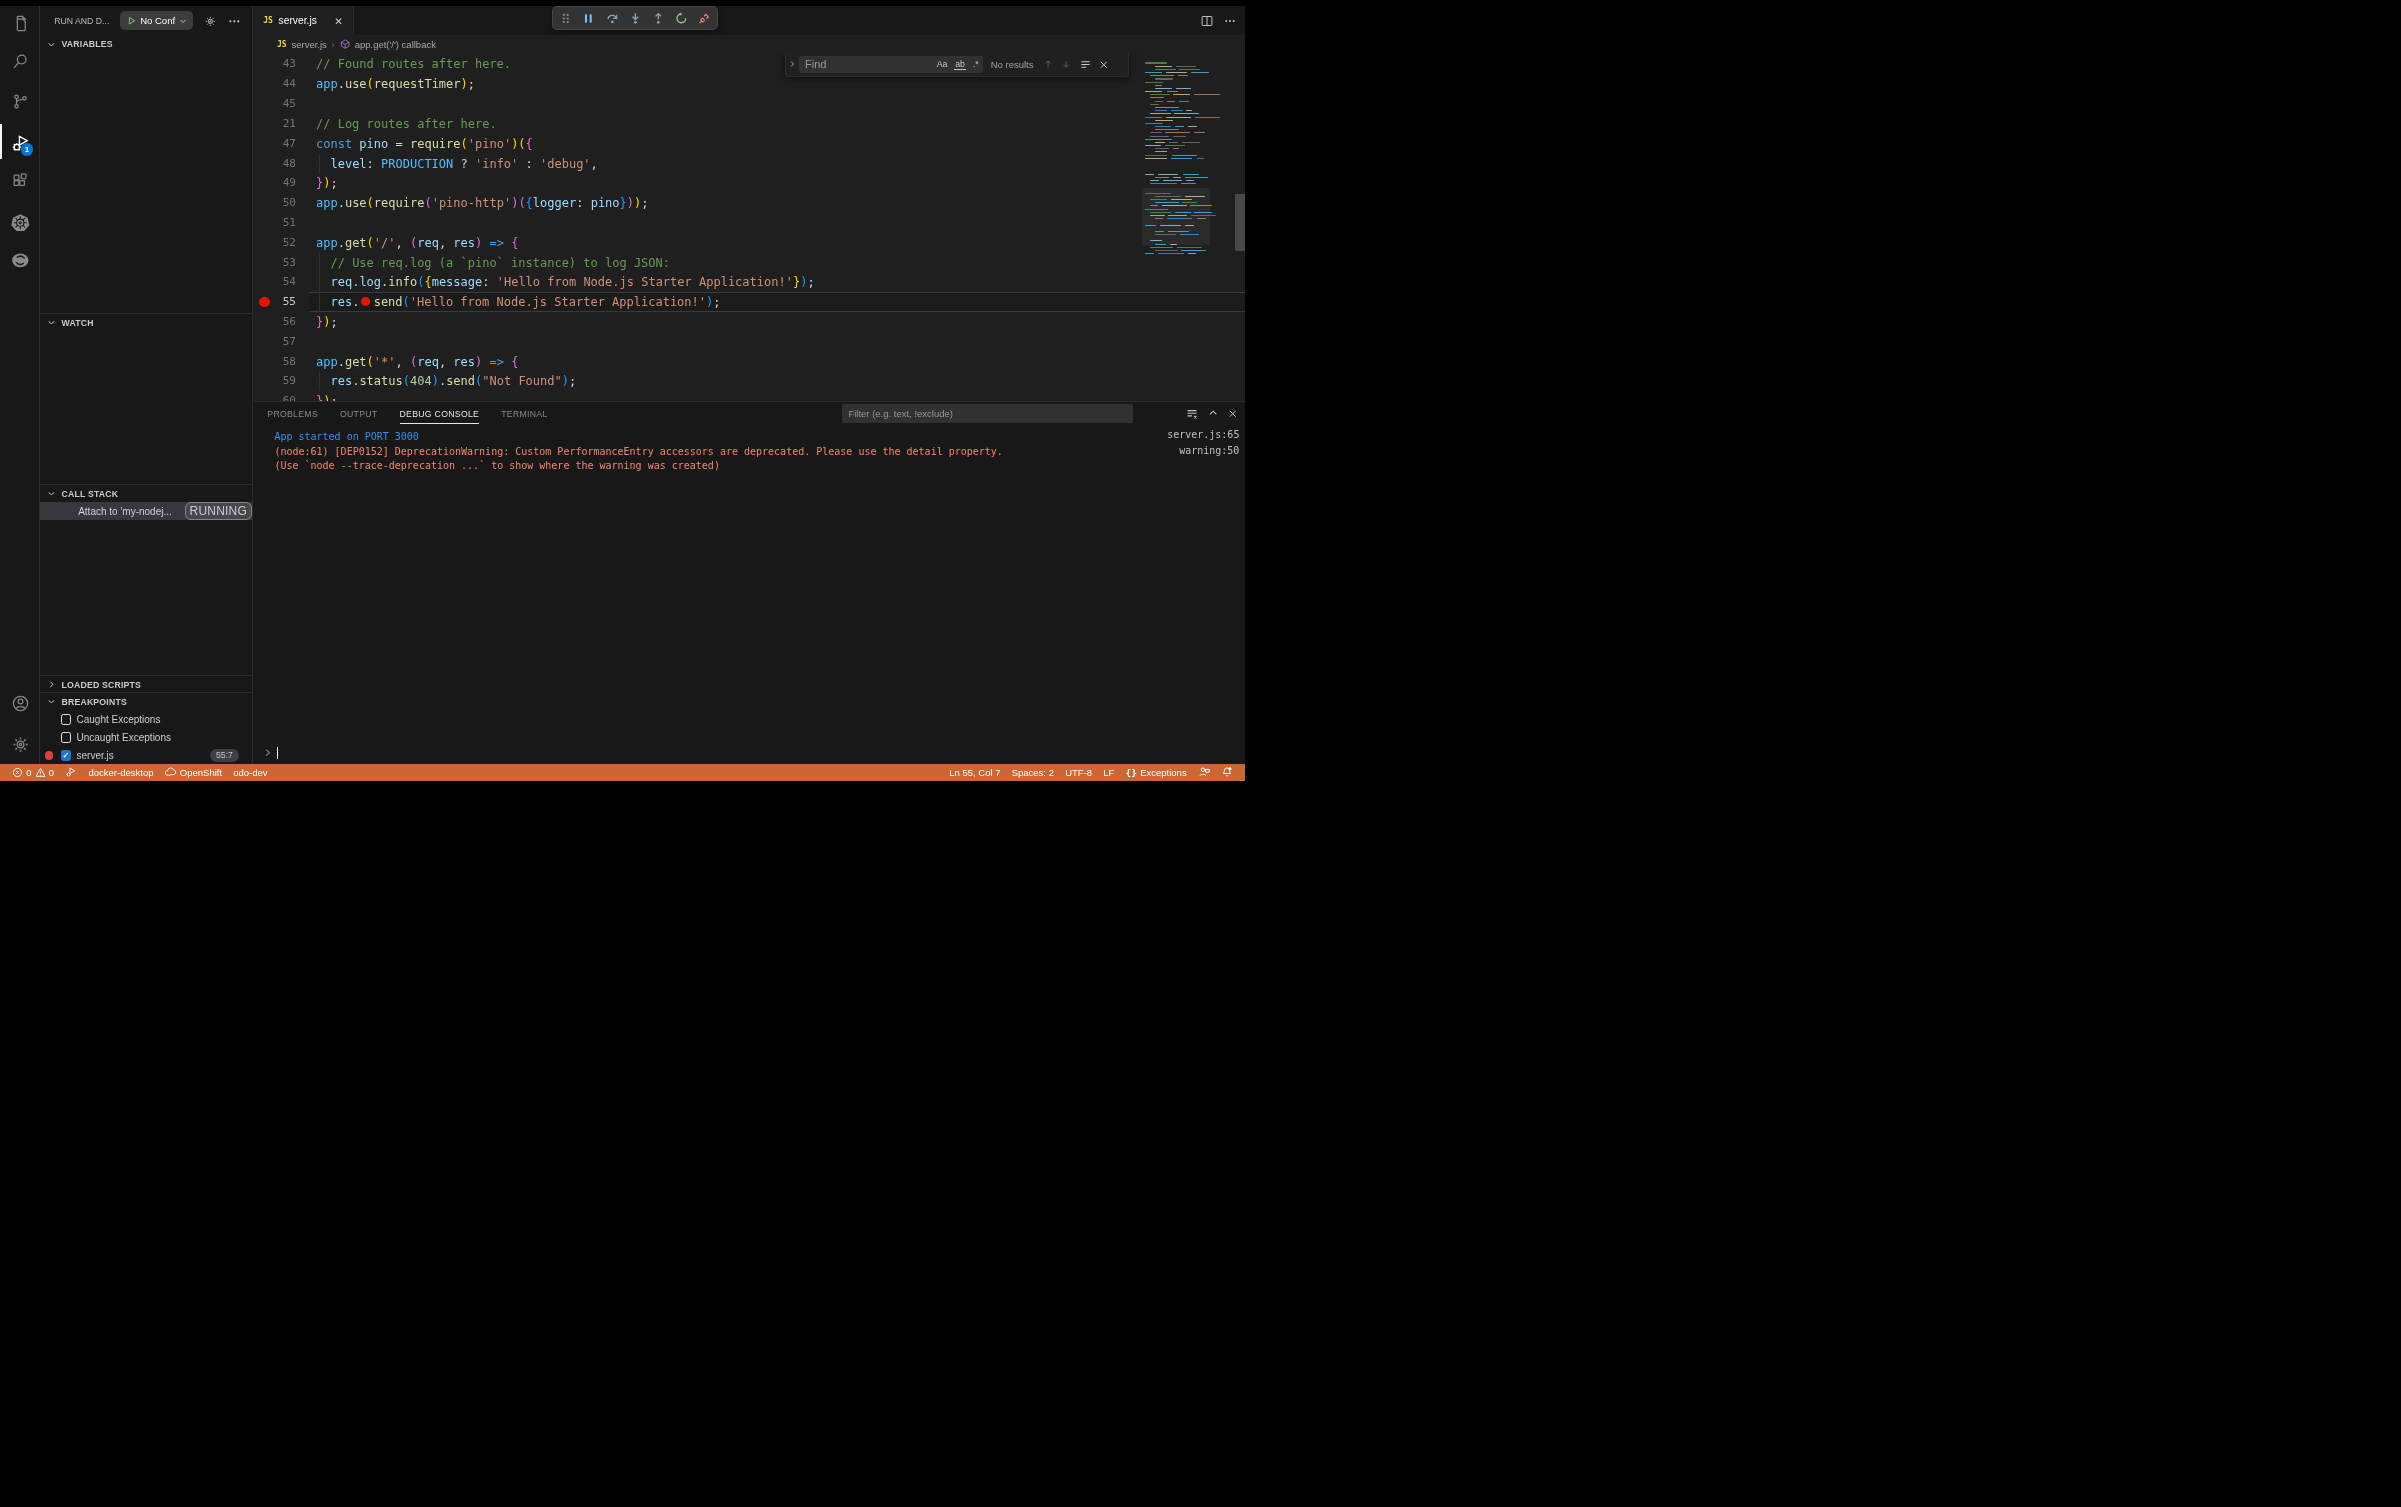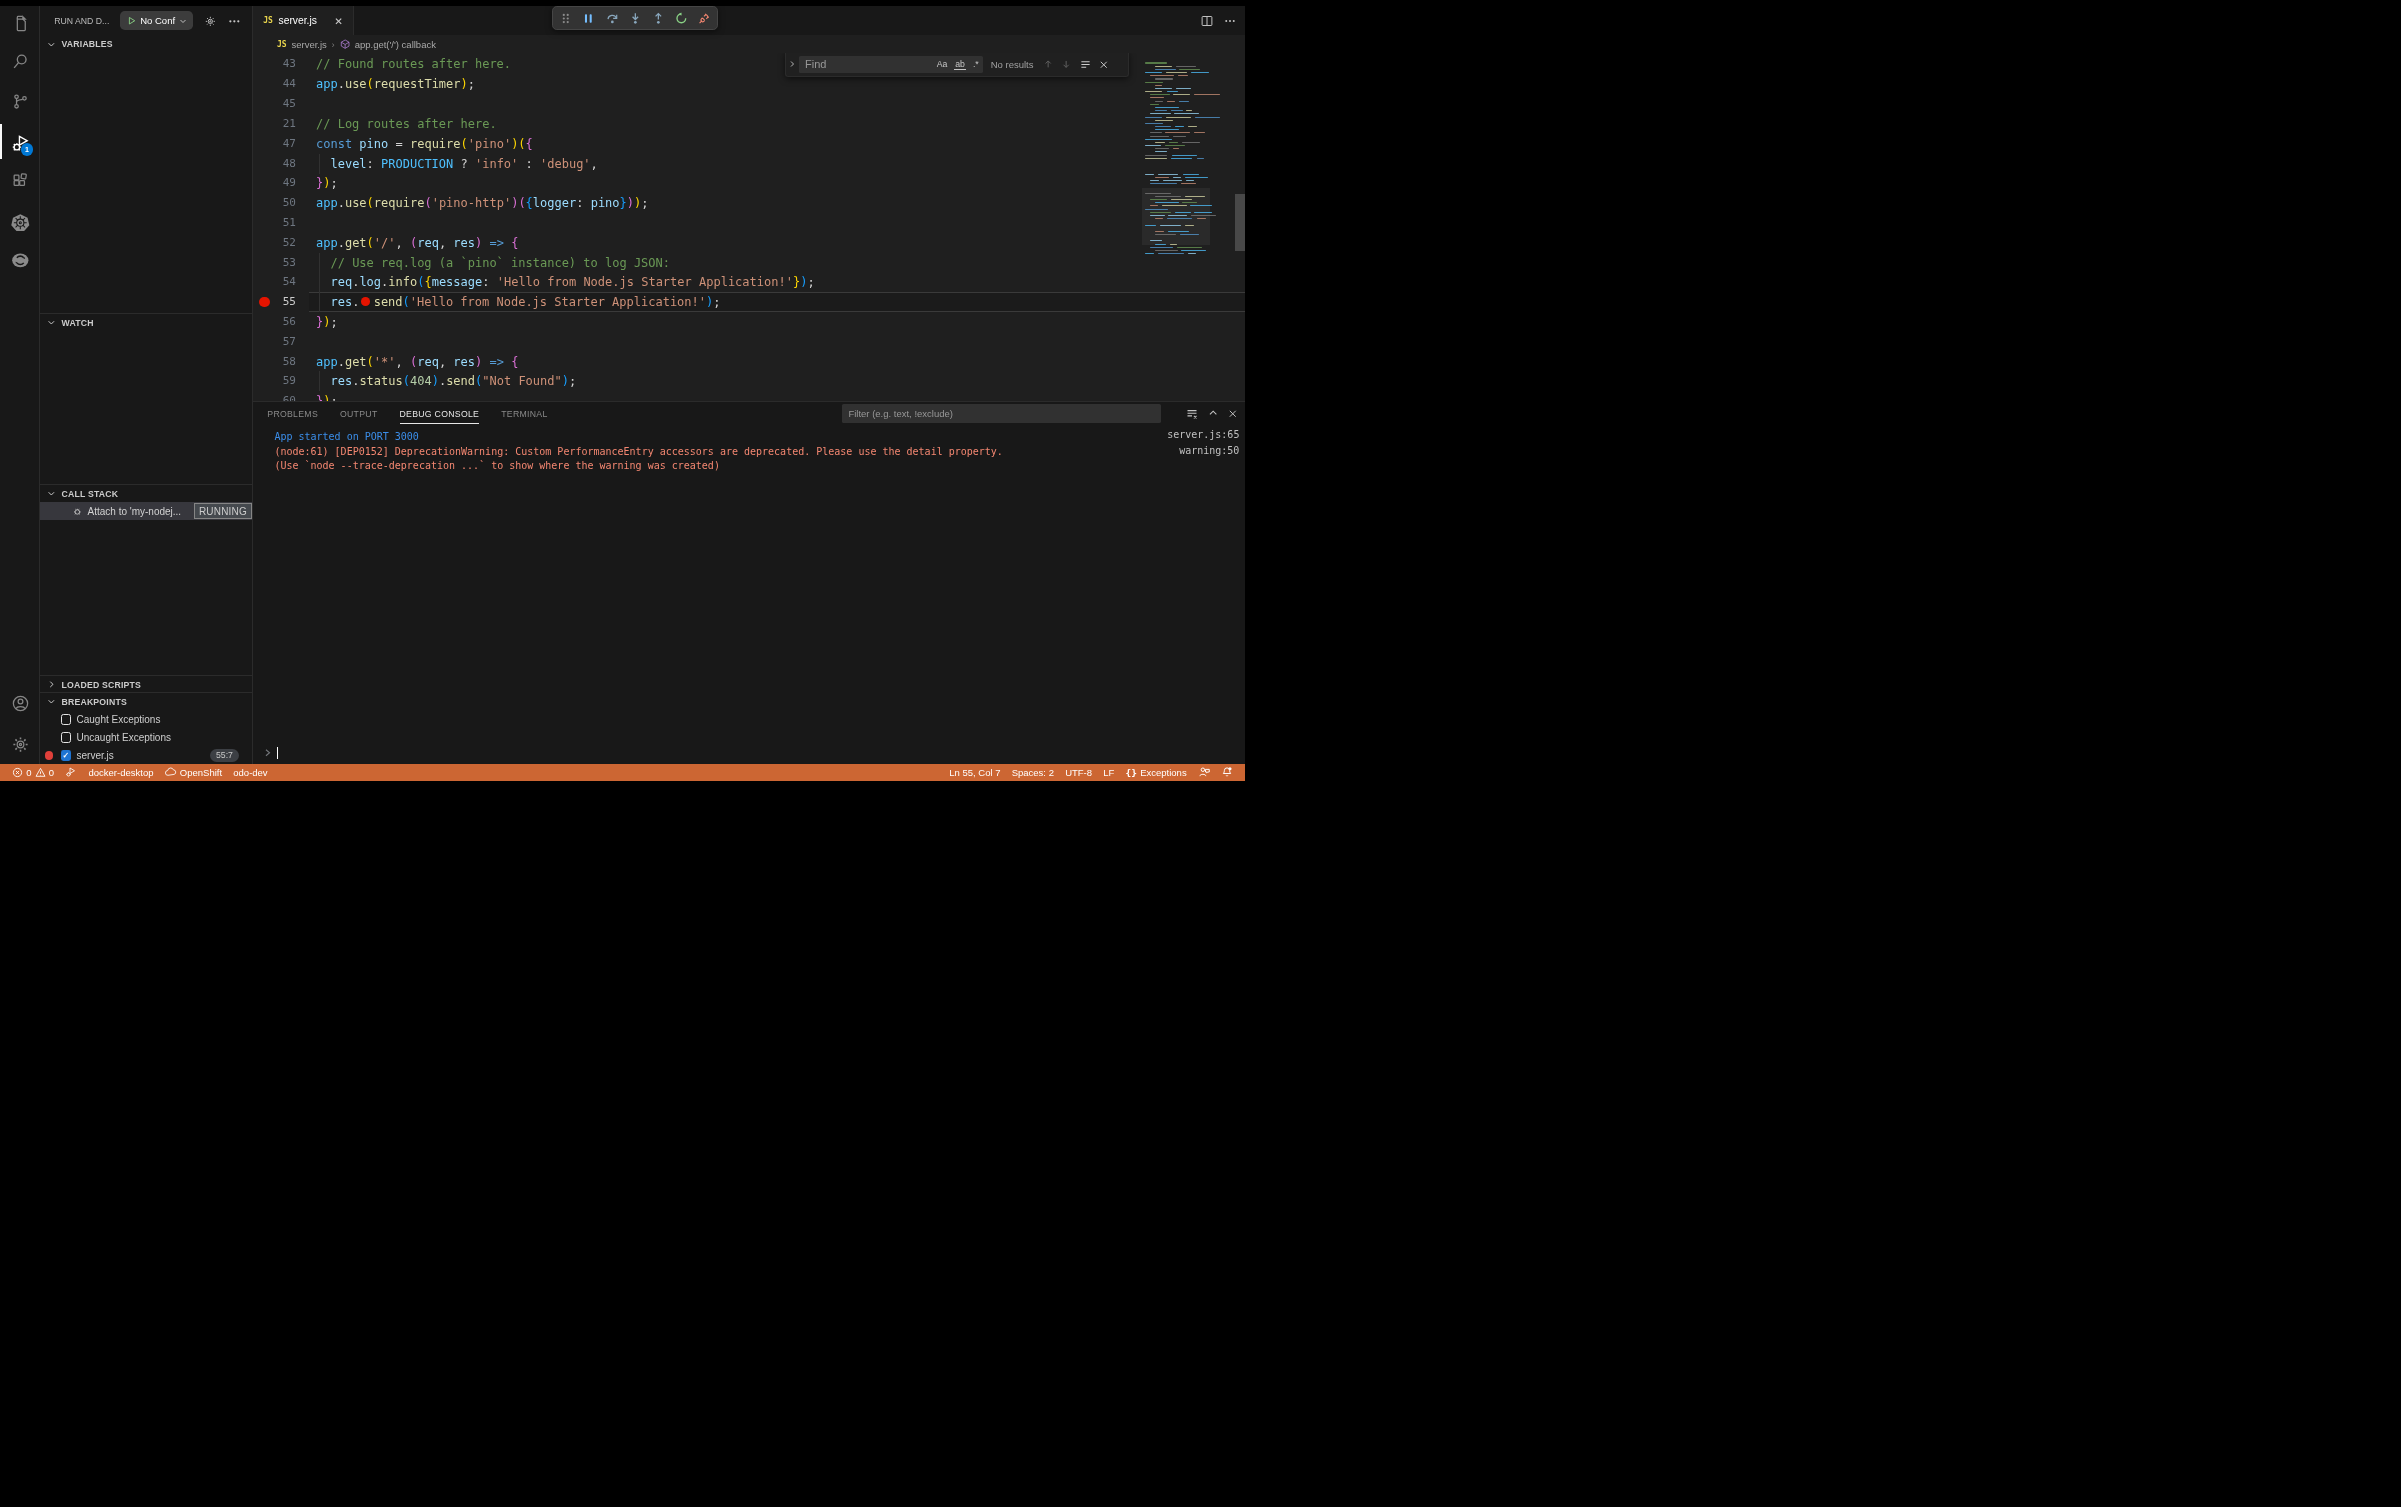--- a/index.html
+++ b/index.html
@@ -30,22 +30,22 @@
   #sb-config .cfg-label { font-size:9.5px; color:#ffffff; }
   .sb-hicon { margin-left:11px; cursor:pointer; display:grid; place-items:center; }
   .section-header { position:absolute; left:0; width:100%; height:17.5px; display:flex; align-items:center; gap:4px;
                     padding-left:4.8px; cursor:pointer; }
   .section-header.bordered { border-top:0.8px solid #2b2b2b; }
   .section-title { font-size:8.7px; font-weight:700; color:#cccccc; letter-spacing:0.2px; }
   .chev { width:12.7px; height:12.7px; display:grid; place-items:center; color:#cccccc; }
   .callstack-row { position:absolute; left:0; width:100%; height:17.5px; background:#37373d; display:flex;
                    align-items:center; padding-left:32px; gap:4.8px; cursor:pointer; }
   .callstack-label { font-size:10px; color:#d2d2d2; white-space:nowrap; }
-  .running-badge { margin-left:8px; font-size:10px; color:#cccccc; border:0.8px solid #858585; background:#45494e;
-                   border-radius:0; padding:1.2px 4px; letter-spacing:0.2px; }
+  .running-badge { margin-left:8px; font-size:12px; color:#cccccc; border:0.8px solid #858585; background:#45494e;
+                   border-radius:6px; padding:1.2px 4px; letter-spacing:0.2px; }
   .bp-row { position:absolute; left:0; width:100%; height:18px; display:flex; align-items:center; padding-left:20.6px; gap:5.6px; cursor:pointer; }
   .bp-row .lbl { font-size:10px; color:#cfcfcf; }
   .checkbox { width:10.3px; height:10.3px; border:1.6px solid #e4e4e4; border-radius:2.4px; background:transparent; flex:none; }
   .checkbox.checked { border:none; background:#1e74d3; color:#fff; font-size:8px; font-weight:700;
                       display:grid; place-items:center; }
   .bp-dot { position:absolute; left:4.8px; width:8.7px; height:8.7px; border-radius:50%; background:#e0403a; }
   .loc-badge { position:absolute; right:12.7px; background:#3c3f44; color:#c8c8c8; border-radius:7.1px; font-size:8.7px; padding:1.6px 6.4px; }
 
   
   #editorcol { position:relative; flex:1; display:flex; flex-direction:column; background:#1f1f1f; min-width:0; }
@@ -103,21 +103,21 @@
   #minimap { position:absolute; left:889px; top:0; width:68px; bottom:0; cursor:pointer; }
   .mm-bar { position:absolute; height:1.6px; border-radius:0.8px; opacity:.75; }
   #mm-viewport { position:absolute; left:0; right:0; background:rgba(255,255,255,.05); }
   #scrollbar-thumb { position:absolute; left:982px; width:10.3px; top:141px; height:57px; background:rgba(121,121,121,.45); cursor:pointer; }
 
   
   #panel { position:relative; height:363px; flex:none; background:#181818; border-top:0.8px solid #2b2b2b; }
   #panel-tabs { position:absolute; left:0; top:0; height:24px; display:flex; align-items:center; gap:22px; padding-left:14.3px; }
   .panel-tab { font-size:8.7px; letter-spacing:0.3px; color:#8a8a8a; cursor:pointer; padding:5.6px 0 4px; border-bottom:0.8px solid transparent; }
   .panel-tab.active { color:#e7e7e7; border-bottom:0.8px solid #e7e7e7; }
-  #panel-filter { position:absolute; left:589px; top:2.4px; width:319px; height:19px; background:#313131; border-radius:1.6px;
+  #panel-filter { position:absolute; left:589px; top:2.4px; width:291px; height:19px; background:#313131; border-radius:1.6px;
                   display:flex; align-items:center; cursor:text; }
   #panel-filter .ph { margin-left:6.4px; font-size:9.5px; color:#989898; }
   .panel-actions { position:absolute; right:8px; top:0; height:24px; display:flex; align-items:center; gap:9.5px; color:#c5c5c5; }
   .panel-actions .pa { cursor:pointer; display:grid; place-items:center; }
 
   #console { position:absolute; left:0; top:24px; right:0; bottom:0; font-family:"DejaVu Sans Mono", monospace; }
   .console-line { position:absolute; left:21.4px; font-size:10px; line-height:14.3px; white-space:pre; }
   .console-line.info { color:#3b8eea; }
   .console-line.warn { color:#f48771; }
   #console-links { position:absolute; right:5.6px; top:3.2px; display:flex; flex-direction:column; align-items:flex-end; gap:5.6px; }

